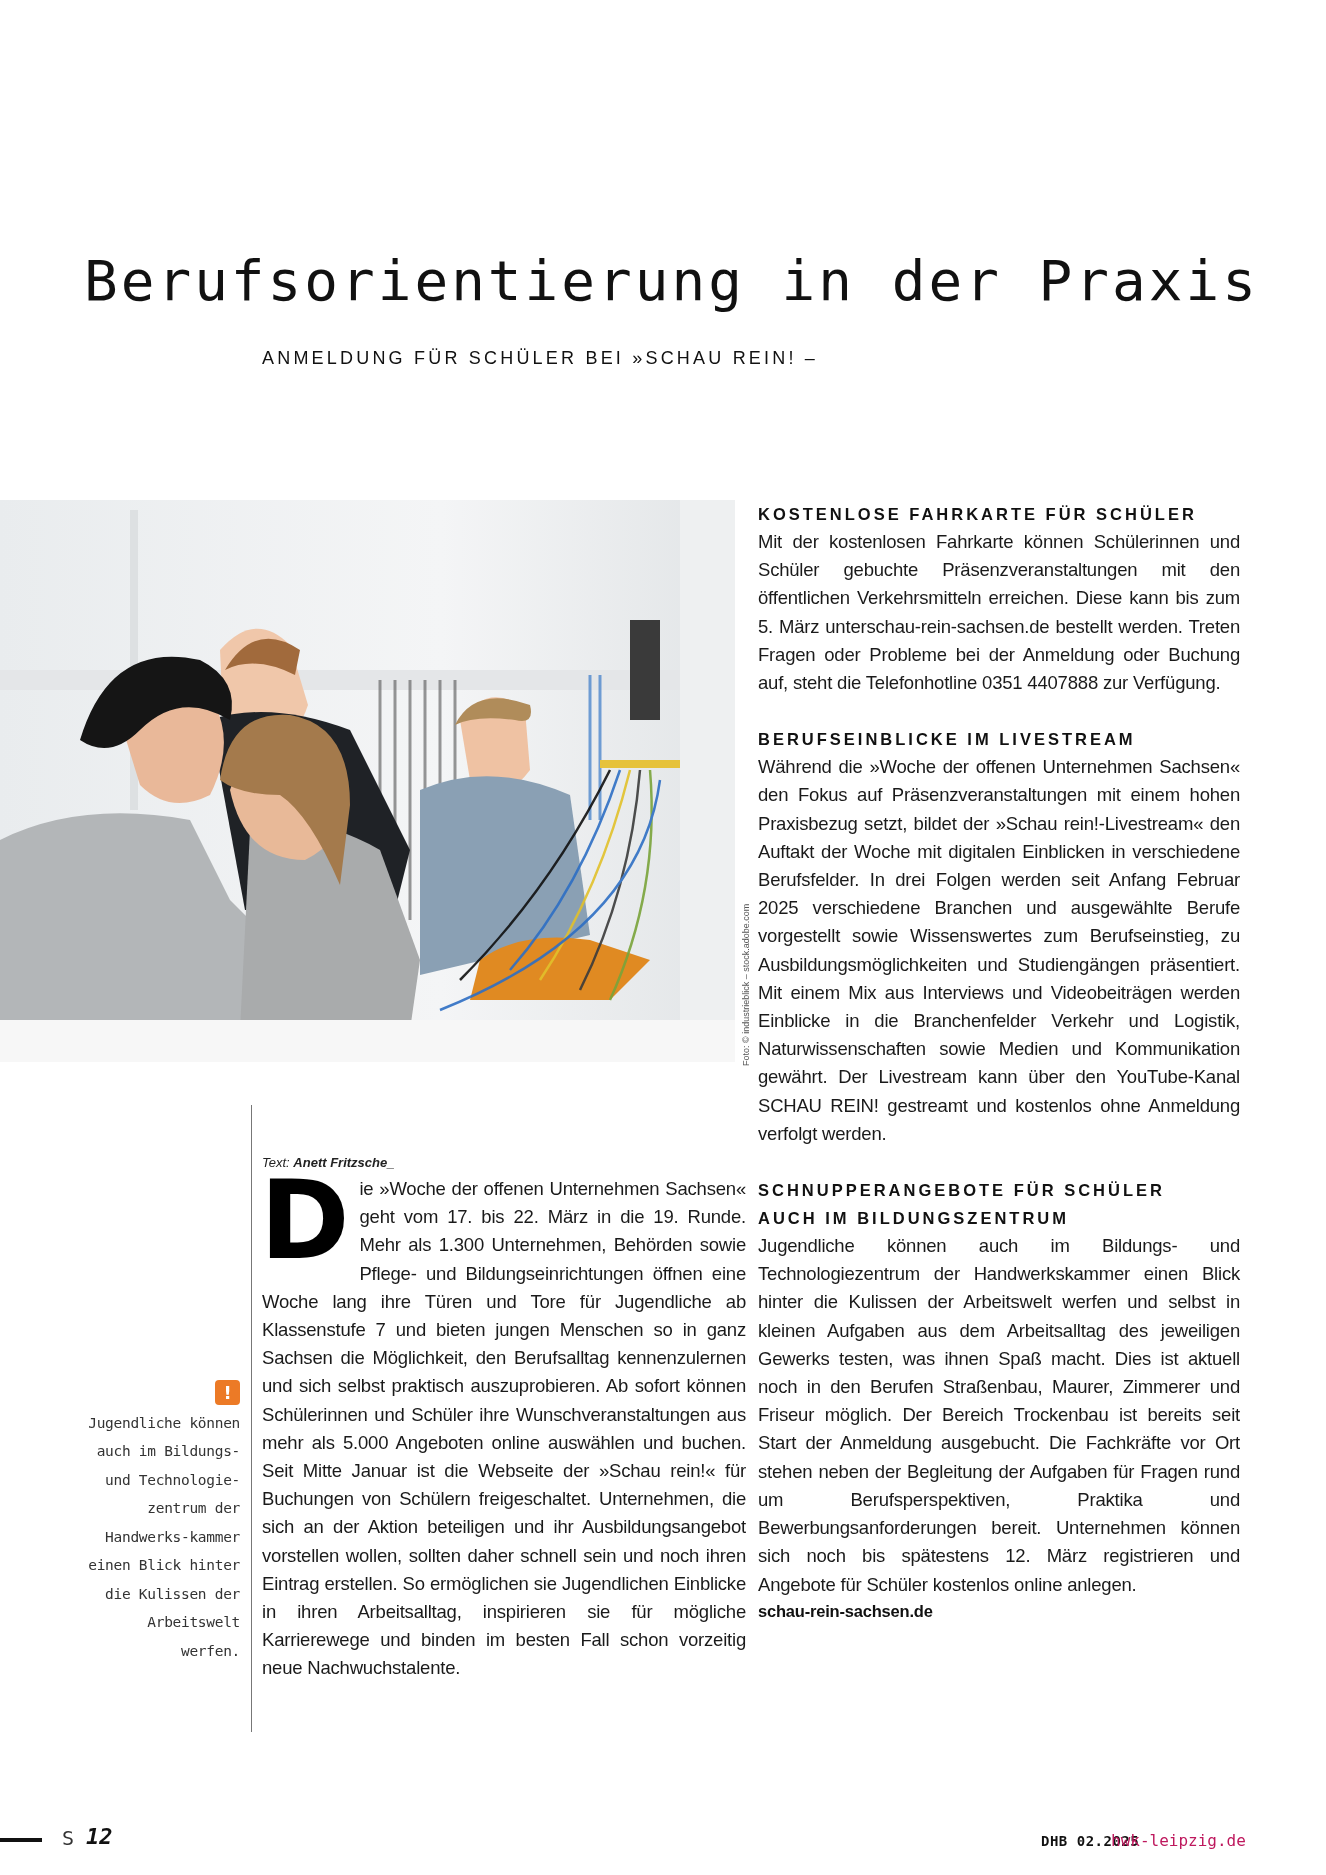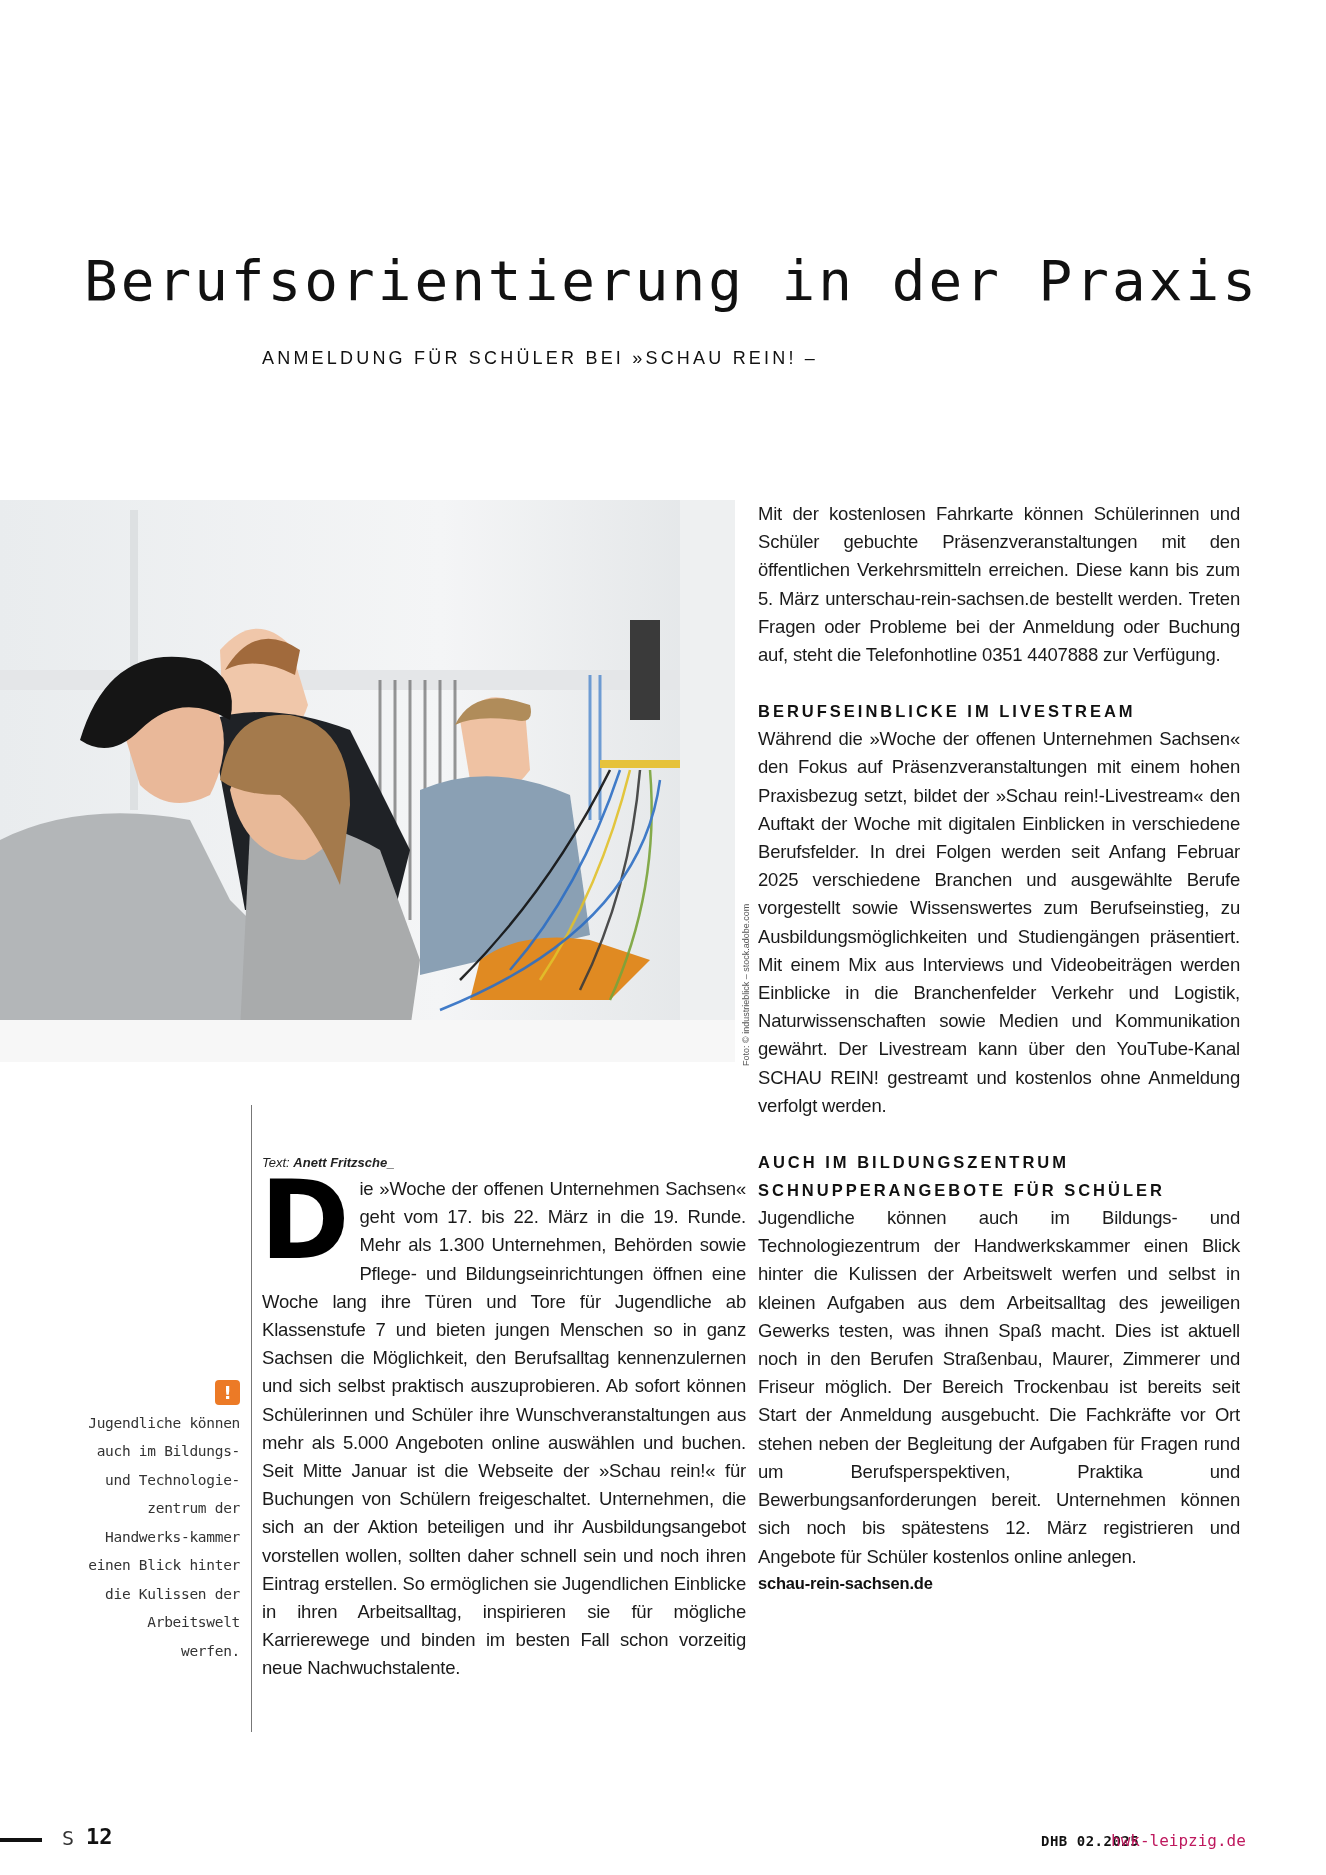--- a/index.html
+++ b/index.html
@@ -69,20 +69,21 @@
     .right-col p { margin: 0 0 28px 0; text-align: justify; }
     .weblink { font-weight: bold; font-size: 16.5px; color: #111; display: block; margin-top: -2px; }
     .footer-bar { position: absolute; left: 0; top: 1838px; width: 42px; height: 4px; background: #111; }
     .footer-s {
       position: absolute; left: 62px; top: 1826px; font-size: 20px; color: #333;
       font-family: "DejaVu Sans Mono", monospace;
     }
     .footer-num {
       position: absolute; left: 86px; top: 1824px; font-size: 22px; font-weight: bold; color: #111;
       font-family: "DejaVu Sans Mono", monospace;
+      font-style: italic;
     }
     .footer-issue {
       position: absolute; left: 993px; top: 1833px; font-size: 14px; font-weight: bold; color: #111;
       font-family: "DejaVu Sans Mono", monospace; letter-spacing: 0.5px; margin-left: 48px;
     }
     .footer-site {
       position: absolute; left: 1111px; top: 1831px; font-size: 16px; color: #be185d;
       font-family: "DejaVu Sans Mono", monospace;
       text-align: right;
     }
@@ -162,29 +163,30 @@
   <span>ie »Woche der offenen Unternehmen Sachsen« geht vom 17. bis 22. März in die 19. Runde. Mehr als 1.300 Unternehmen, Behörden sowie Pflege- und Bildungseinrichtungen öffnen eine Woche lang ihre Türen und Tore für Jugendliche ab Klassenstufe 7 und bieten jungen Menschen so in ganz Sachsen die Möglichkeit, den Berufsalltag kennenzulernen und sich selbst praktisch auszuprobieren. Ab sofort können Schülerinnen und Schüler ihre Wunschveranstaltungen aus mehr als 5.000 Angeboten online auswählen und buchen. Seit Mitte Januar ist die Webseite der »Schau rein!« für Buchungen von Schülern freigeschaltet. Unternehmen, die sich an der Aktion beteiligen und ihr Ausbildungsangebot vorstellen wollen, sollten daher schnell sein und noch ihren Eintrag erstellen. So ermöglichen sie Jugendlichen Einblicke in ihren Arbeitsalltag, inspirieren sie für mögliche Karrierewege und binden im besten Fall schon vorzeitig neue Nachwuchstalente.</span>
 </div>
 
 <div class="callout">
   <div><span class="callout-icon">!</span></div>
   <div>Jugendliche können auch im Bildungs- und Technologie-zentrum der Handwerks-kammer einen Blick hinter die Kulissen der Arbeitswelt werfen.</div>
 </div>
 
 <div class="right-col">
   <section>
+    <h3>KOSTENLOSE FAHRKARTE FÜR SCHÜLER</h3>
     <p>Mit der kostenlosen Fahrkarte können Schülerinnen und Schüler gebuchte Präsenzveranstaltungen mit den öffentlichen Verkehrsmitteln erreichen. Diese kann bis zum 5. März unterschau-rein-sachsen.de bestellt werden. Treten Fragen oder Probleme bei der Anmeldung oder Buchung auf, steht die Telefonhotline 0351 4407888 zur Verfügung.</p>
   </section>
   <section>
     <h3>BERUFSEINBLICKE IM LIVESTREAM</h3>
     <p>Während die »Woche der offenen Unternehmen Sachsen« den Fokus auf Präsenzveranstaltungen mit einem hohen Praxisbezug setzt, bildet der »Schau rein!-Livestream« den Auftakt der Woche mit digitalen Einblicken in verschiedene Berufsfelder. In drei Folgen werden seit Anfang Februar 2025 verschiedene Branchen und ausgewählte Berufe vorgestellt sowie Wissenswertes zum Berufseinstieg, zu Ausbildungsmöglichkeiten und Studiengängen präsentiert. Mit einem Mix aus Interviews und Videobeiträgen werden Einblicke in die Branchenfelder Verkehr und Logistik, Naturwissenschaften sowie Medien und Kommunikation gewährt. Der Livestream kann über den YouTube-Kanal SCHAU REIN! gestreamt und kostenlos ohne Anmeldung verfolgt werden.</p>
   </section>
   <section>
+    <h3>SCHNUPPERANGEBOTE FÜR SCHÜLER</h3>
     <h3>AUCH IM BILDUNGSZENTRUM</h3>
-    <h3>SCHNUPPERANGEBOTE FÜR SCHÜLER</h3>
     <p style="margin-bottom:0">Jugendliche können auch im Bildungs- und Technologiezentrum der Handwerkskammer einen Blick hinter die Kulissen der Arbeitswelt werfen und selbst in kleinen Aufgaben aus dem Arbeitsalltag des jeweiligen Gewerks testen, was ihnen Spaß macht. Dies ist aktuell noch in den Berufen Straßenbau, Maurer, Zimmerer und Friseur möglich. Der Bereich Trockenbau ist bereits seit Start der Anmeldung ausgebucht. Die Fachkräfte vor Ort stehen neben der Begleitung der Aufgaben für Fragen rund um Berufsperspektiven, Praktika und Bewerbungsanforderungen bereit. Unternehmen können sich noch bis spätestens 12. März registrieren und Angebote für Schüler kostenlos online anlegen.</p>
     <a class="weblink">schau-rein-sachsen.de</a>
   </section>
 </div>
 
 <div class="footer-bar"></div>
 <span class="footer-s">S</span>
 <span class="footer-num">12</span>
 <span class="footer-issue">DHB 02.2025</span>
 <span class="footer-site">hwk-leipzig.de</span>

